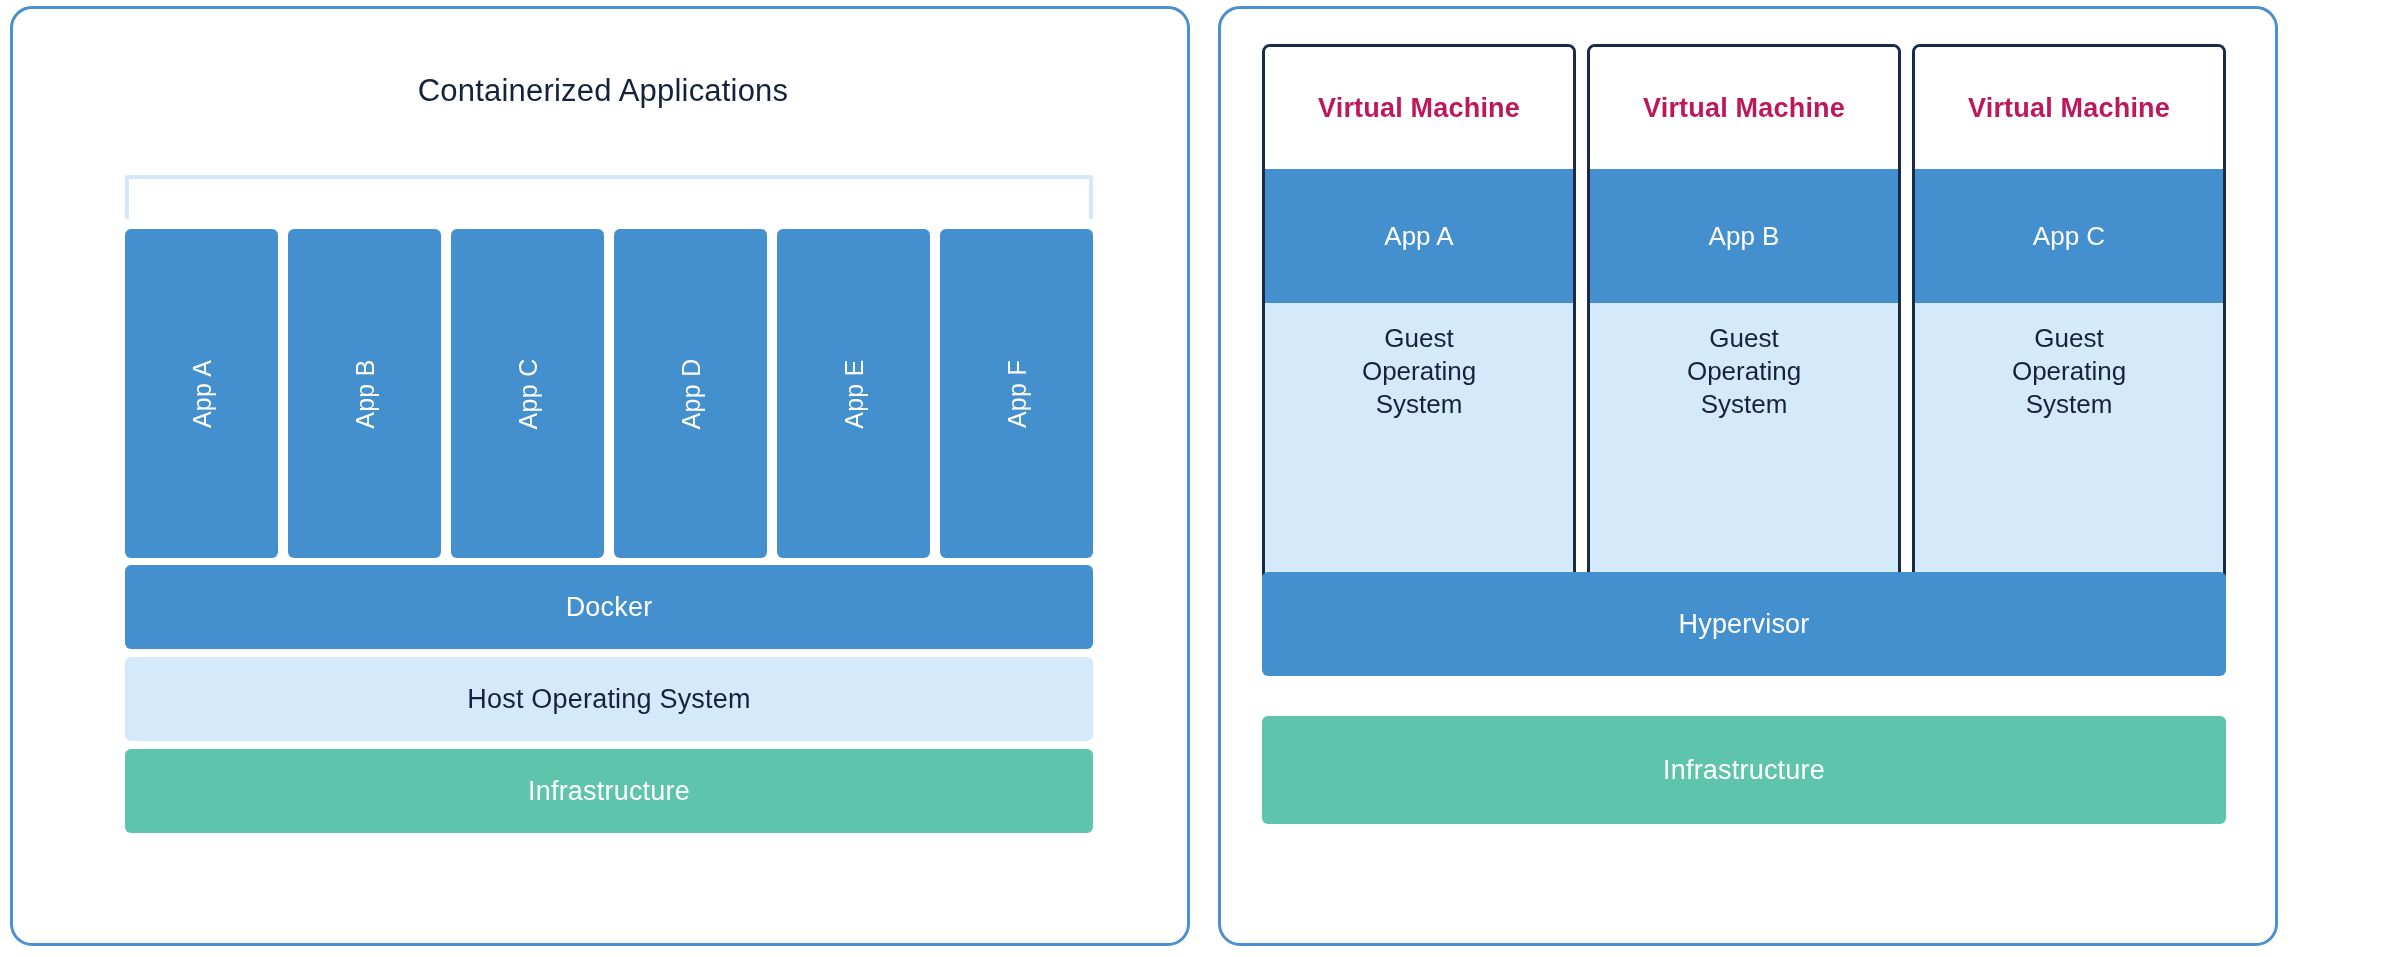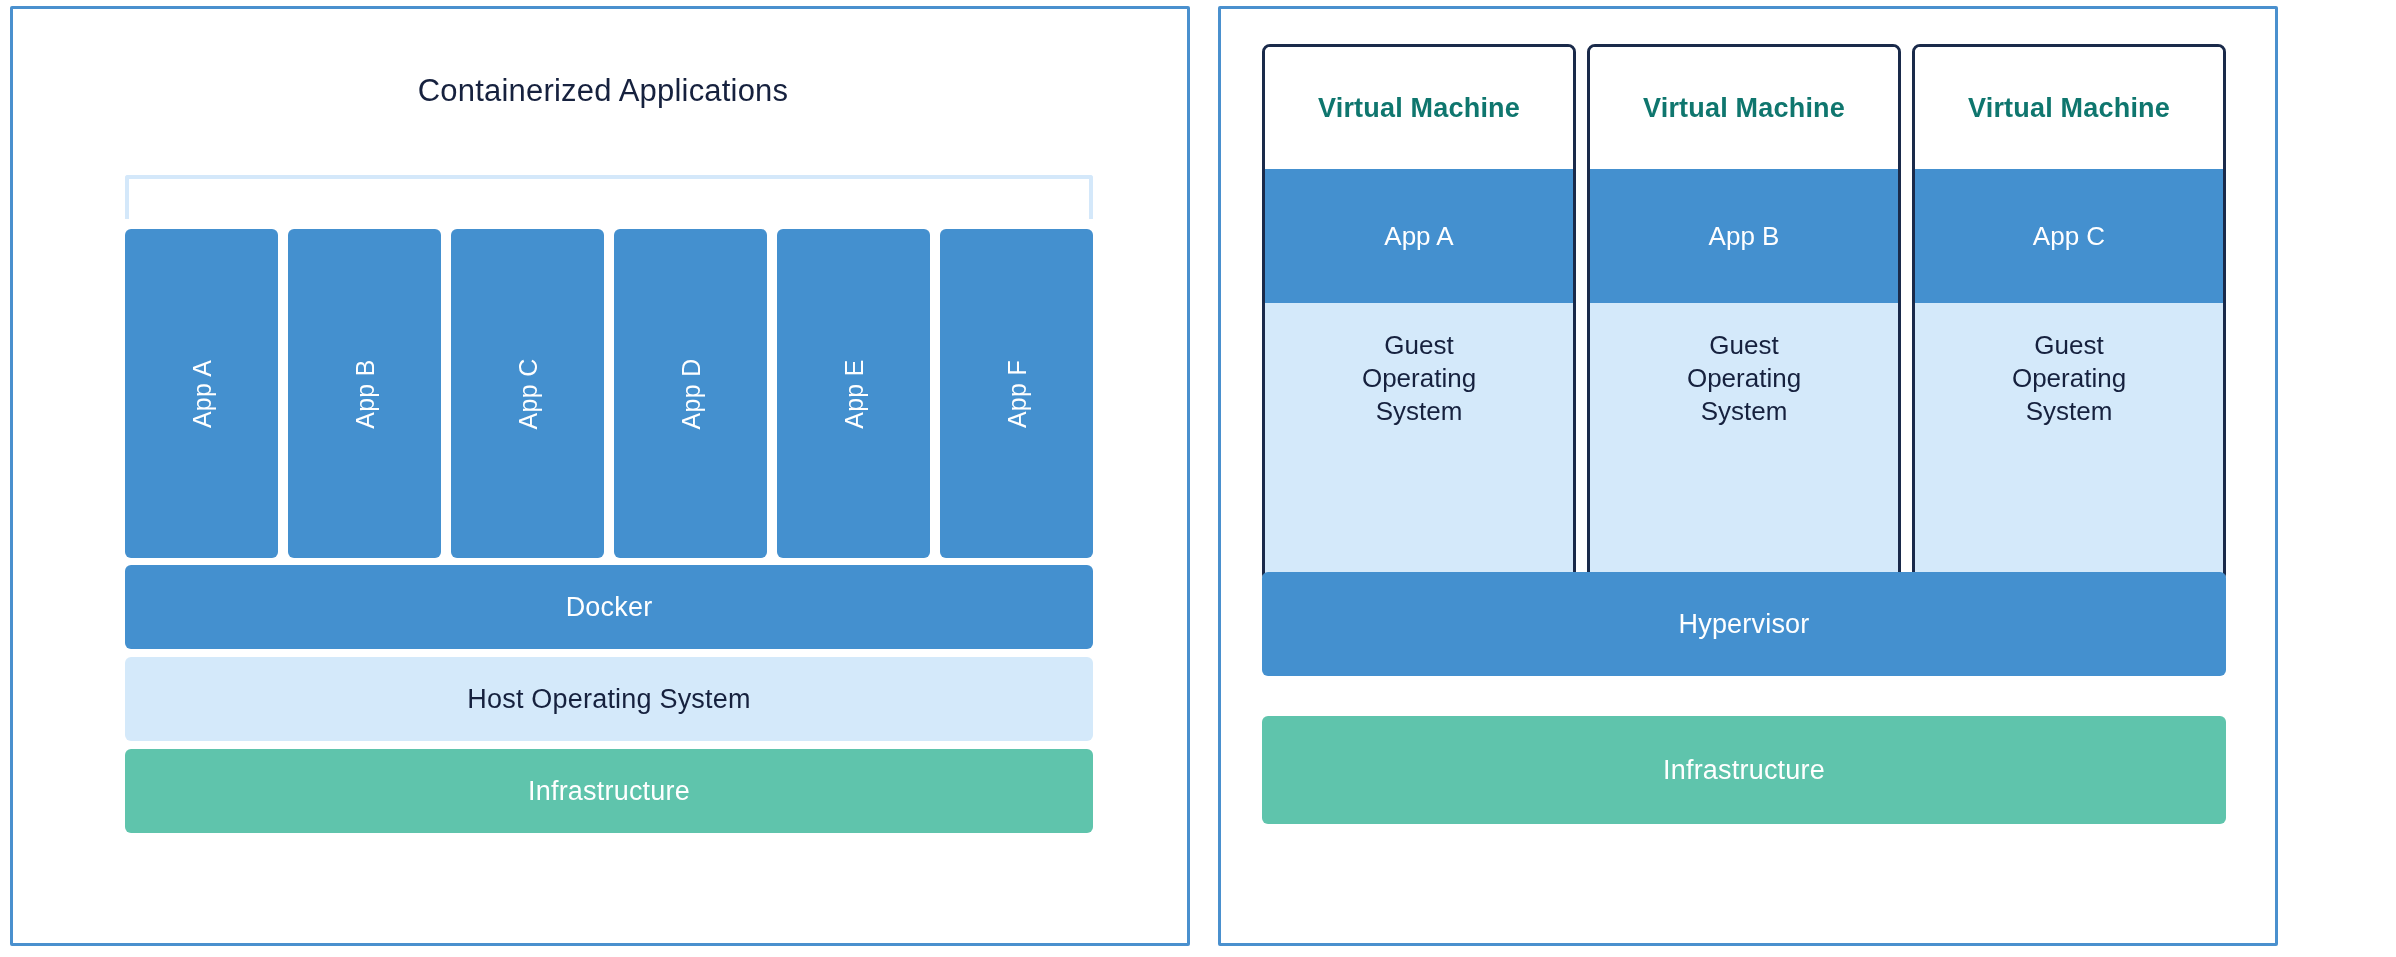--- a/index.html
+++ b/index.html
@@ -17,21 +17,21 @@
     width: 2396px;
     height: 957px;
     background: #ffffff;
   }
 
   
   .panel {
     position: absolute;
     background: #ffffff;
     border: 3px solid #4A90CE;
-    border-radius: 2px;
+    border-radius: 22px;
   }
   .panel-left  { left: 10px;   top: 6px;  width: 1180px; height: 940px; }
   .panel-right { left: 1218px; top: 6px;  width: 1060px; height: 940px; }
 
   
   .left-title {
     position: absolute;
     left: 0;
     top: 64px;
     width: 1180px;
@@ -118,40 +118,40 @@
     flex-direction: column;
     overflow: hidden;
   }
   .vm-title {
     height: 122px;
     display: flex;
     align-items: center;
     justify-content: center;
     font-size: 27px;
     font-weight: 700;
-    color: #0f766e;
+    color: #be185d;
     letter-spacing: 0.2px;
     background: #ffffff;
   }
   .vm-app {
     height: 134px;
     display: flex;
     align-items: center;
     justify-content: center;
     background: #4490CF;
     color: #ffffff;
     font-size: 26px;
     font-weight: 400;
   }
   .vm-guest {
     flex: 1 1 auto;
     display: flex;
     align-items: flex-start;
     justify-content: center;
-    padding-top: 26px;
+    padding-top: 19px;
     background: #D4E9FA;
     color: #16213E;
     font-size: 26px;
     font-weight: 400;
     line-height: 1.26;
     text-align: center;
     white-space: pre-line;
   }
 
   .right-bar {

